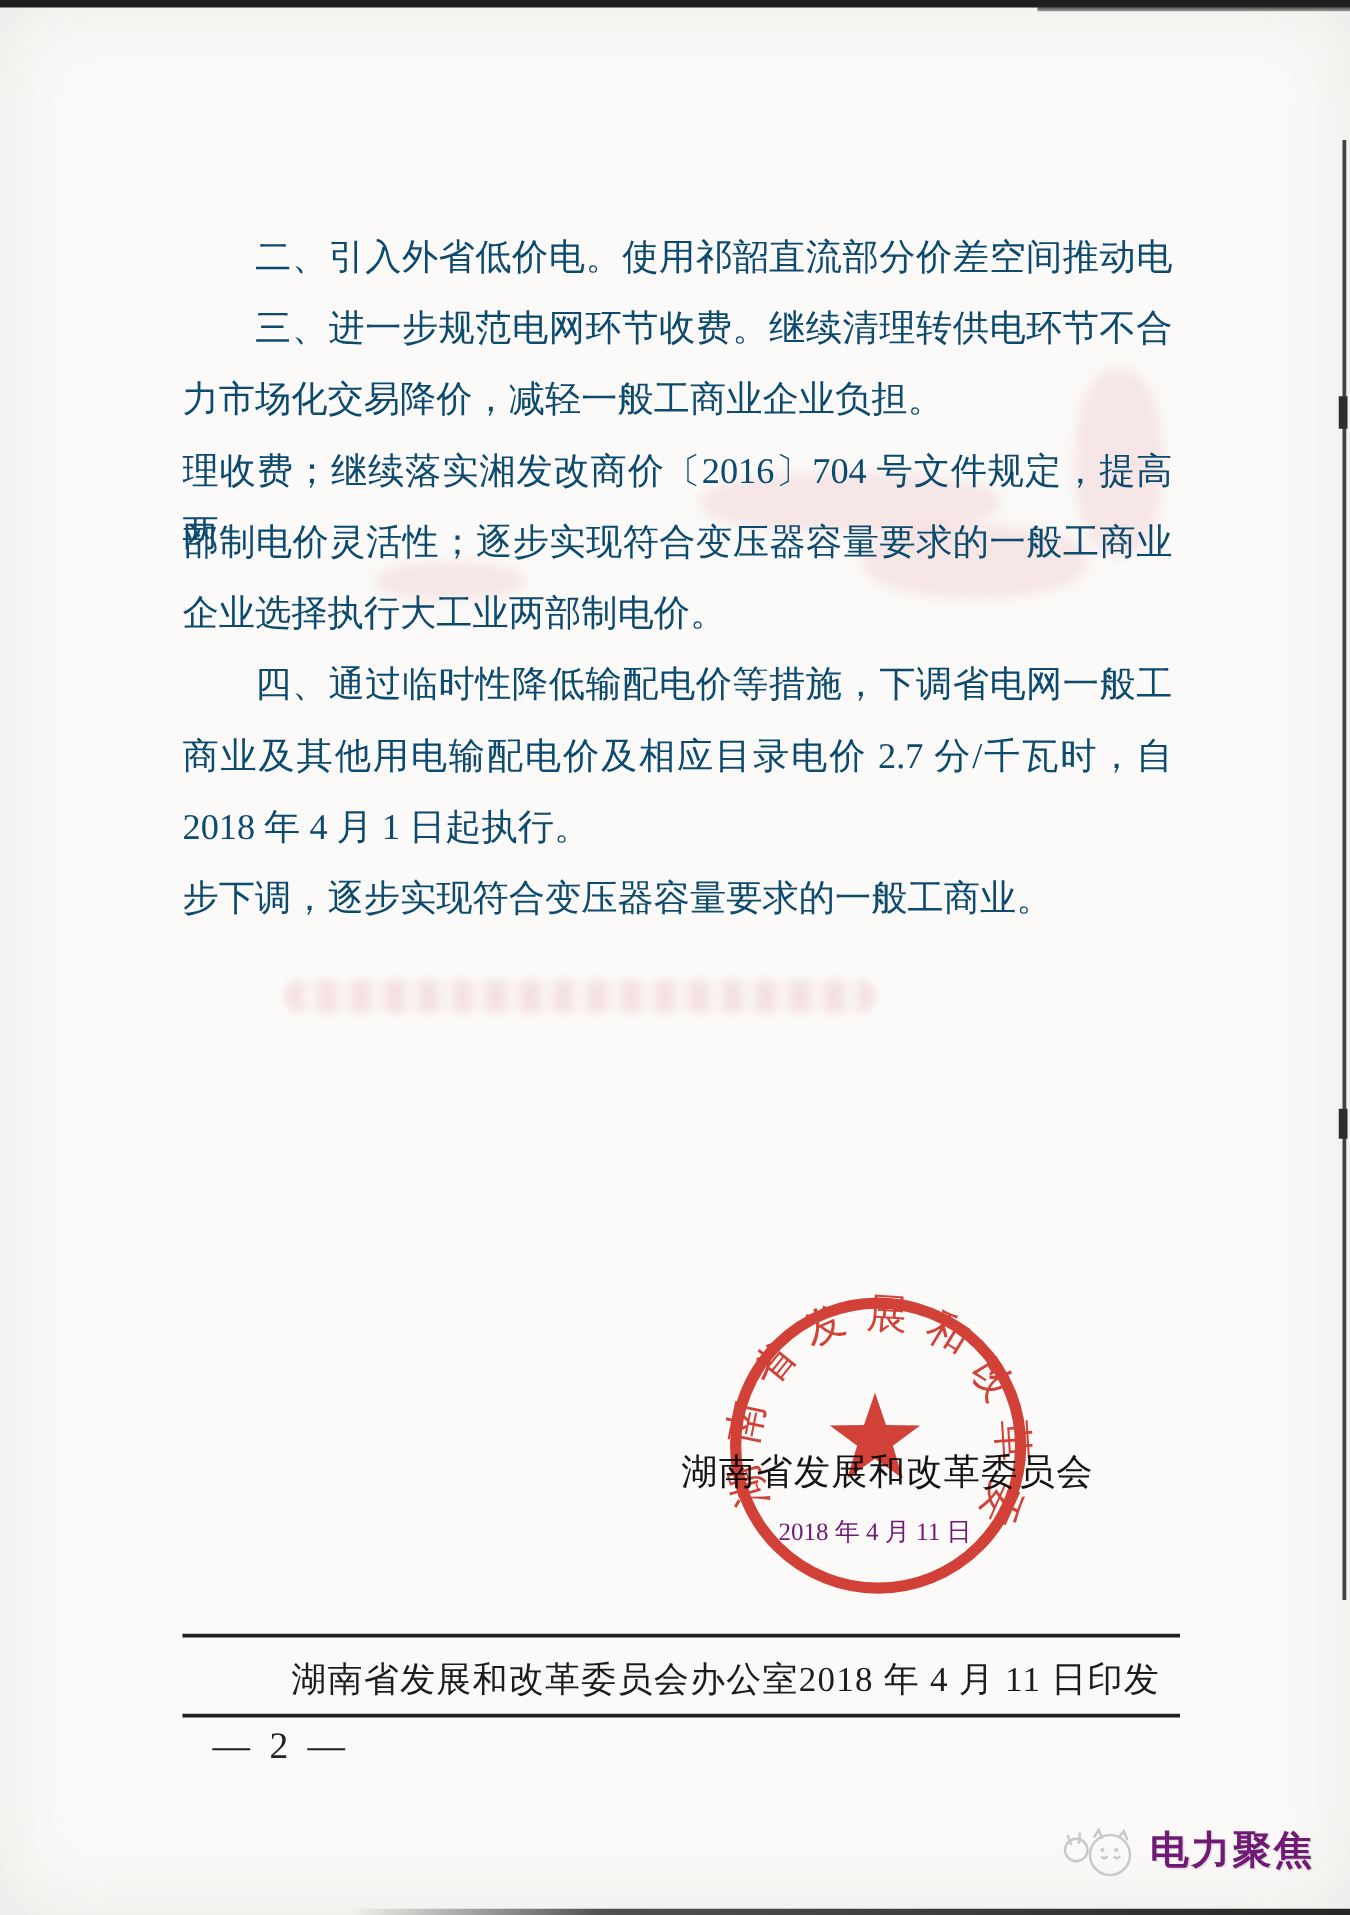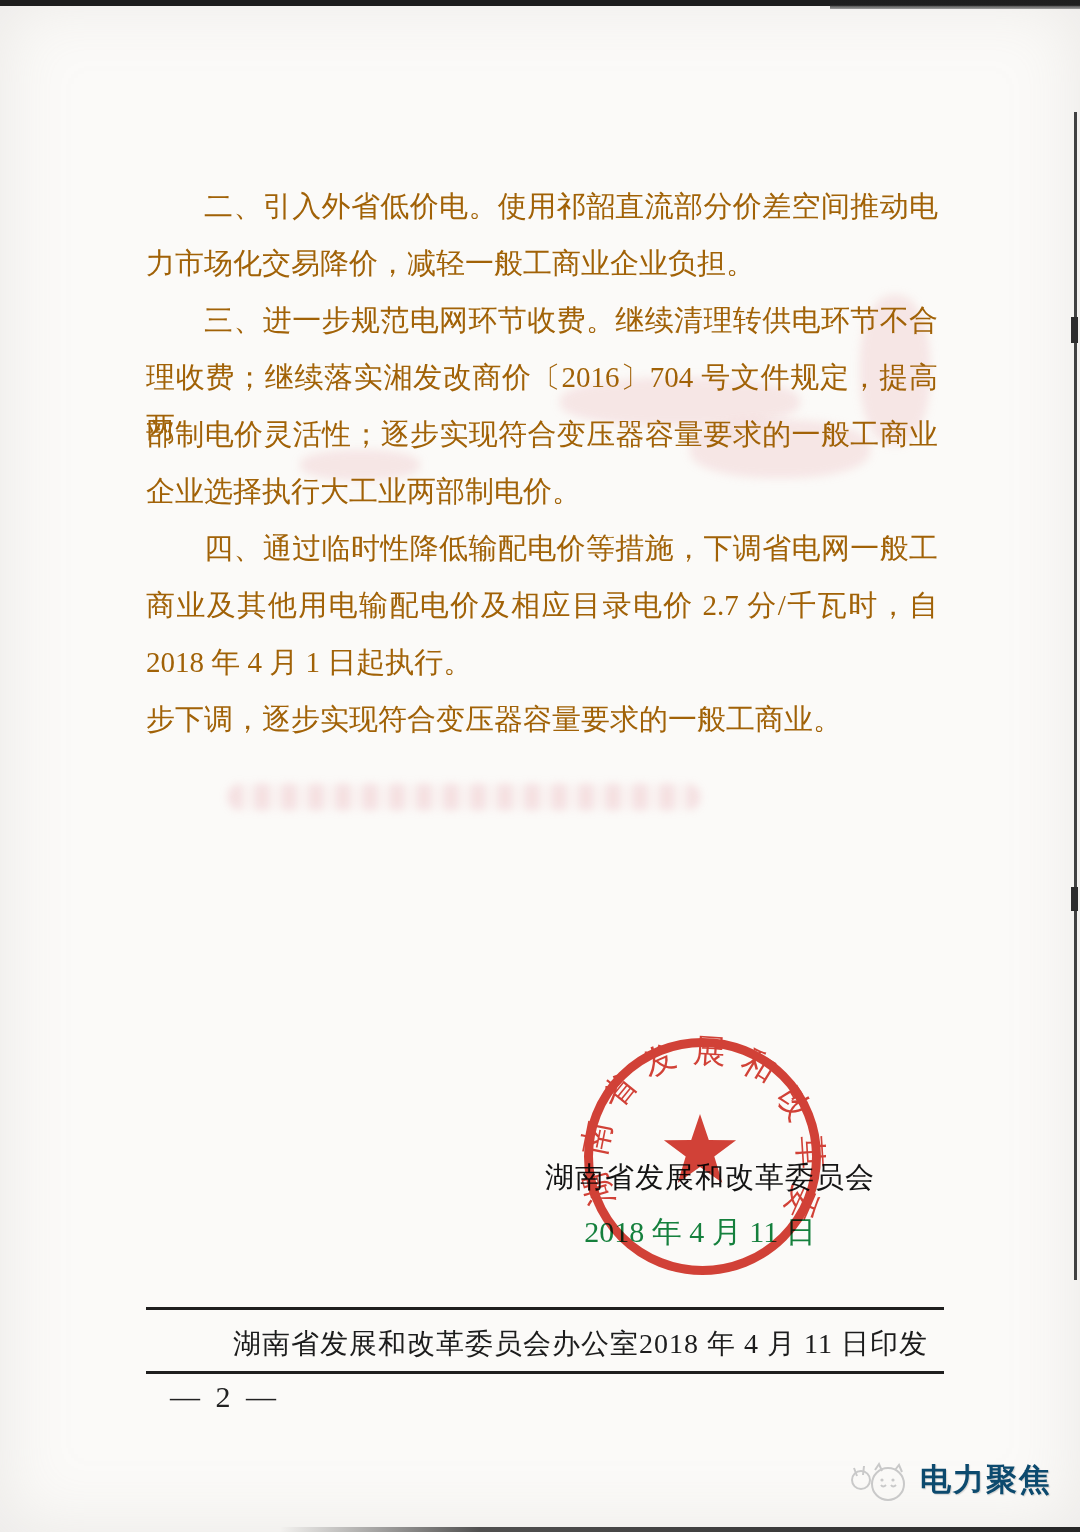--- a/index.html
+++ b/index.html
@@ -25,78 +25,78 @@
   
   .artifact{position:absolute;background:rgba(228,136,146,.18);filter:blur(5px);border-radius:45%;}
   .a1{left:860px;top:295px;width:70px;height:150px;}
   .a2{left:690px;top:420px;width:180px;height:58px;}
   .a3{left:300px;top:450px;width:120px;height:30px;}
   .a4{left:560px;top:378px;width:240px;height:48px;}
   .a5{left:228px;top:784px;width:472px;height:26px;border-radius:12px;
       background:repeating-linear-gradient(90deg,rgba(225,130,142,.22) 0 14px,rgba(225,130,142,.05) 14px 27px);filter:blur(4px);}
 
   
-  .body-text{position:absolute;left:146px;top:181px;width:792px;font-size:29px;color:#a16207;}
+  .body-text{position:absolute;left:146px;top:181px;width:792px;font-size:29px;color:#0c4a6e;}
   .body-text .line{height:57px;line-height:50px;white-space:nowrap;}
   .body-text .line.fill{white-space:normal;text-align:justify;text-align-last:justify;}
   .body-text .line.indent{padding-left:58px;}
   .body-text .line.fill.indent{padding-left:0;text-indent:58px;}
 
   
   .attachments{position:absolute;left:210px;top:838px;width:560px;font-size:29px;color:#222;}
   .attachments .line{height:64px;line-height:56px;white-space:nowrap;}
   .attachments .line.indent{padding-left:95px;}
 
   
   .signature{position:absolute;left:540px;top:1158px;width:340px;font-size:29px;
     letter-spacing:1px;color:#141414;text-align:center;white-space:nowrap;}
-  .sign-date{position:absolute;left:560px;top:1212px;width:280px;font-size:30px;
-    color:#15803d;text-align:center;white-space:nowrap;}
+  .sign-date{position:absolute;left:560px;top:1212px;width:280px;font-size:20px;
+    color:#701a75;text-align:center;white-space:nowrap;}
 
   
   .seal{position:absolute;left:579px;top:1033px;width:247px;height:247px;
     mix-blend-mode:multiply;opacity:.88;}
 
   
   .rule{position:absolute;left:146px;width:798px;height:3px;background:#1f1f1f;}
   .rule1{top:1307px;}
   .rule2{top:1371px;}
   .footer-row{position:absolute;left:146px;top:1320px;width:798px;height:48px;
     display:flex;justify-content:flex-end;align-items:center;
     font-size:28px;color:#1c1c1c;}
   .footer-office{padding-left:30px;letter-spacing:1px;}
   .footer-date{padding-right:16px;letter-spacing:1px;}
   .page-number{position:absolute;left:170px;top:1380px;font-size:30px;color:#222;letter-spacing:4px;}
 
   
   .brand{position:absolute;right:28px;top:1456px;display:flex;align-items:center;gap:8px;}
   .brand-text{font-family:"Liberation Sans","DejaVu Sans",sans-serif;font-weight:bold;
-    font-size:31px;color:#0c4a6e;letter-spacing:2px;
+    font-size:31px;color:#701a75;letter-spacing:2px;
     text-shadow:1px 1px 1px rgba(140,140,140,.35);}
 </style>
 </head>
 <body>
 
 <div class="page">
 
   <div class="edge-top"></div>
   <div class="edge-top-right"></div>
   <div class="edge-right"></div>
   <div class="edge-bottom"></div>
 
   <div class="artifact a1"></div>
   <div class="artifact a2"></div>
   <div class="artifact a3"></div>
   <div class="artifact a4"></div>
   <div class="artifact a5"></div>
 
   <div class="body-text">
       <div class="line indent fill">二、引入外省低价电。使用祁韶直流部分价差空间推动电</div>
+      <div class="line indent fill">三、进一步规范电网环节收费。继续清理转供电环节不合</div>
       <div class="line">力市场化交易降价，减轻一般工商业企业负担。</div>
-      <div class="line indent fill">三、进一步规范电网环节收费。继续清理转供电环节不合</div>
       <div class="line fill">理收费；继续落实湘发改商价〔2016〕704 号文件规定，提高两</div>
       <div class="line fill">部制电价灵活性；逐步实现符合变压器容量要求的一般工商业</div>
       <div class="line">企业选择执行大工业两部制电价。</div>
       <div class="line indent fill">四、通过临时性降低输配电价等措施，下调省电网一般工</div>
       <div class="line fill">商业及其他用电输配电价及相应目录电价 2.7 分/千瓦时，自</div>
       <div class="line">2018 年 4 月 1 日起执行。</div>
       <div class="line">步下调，逐步实现符合变压器容量要求的一般工商业。</div>
     </div>
 
 

